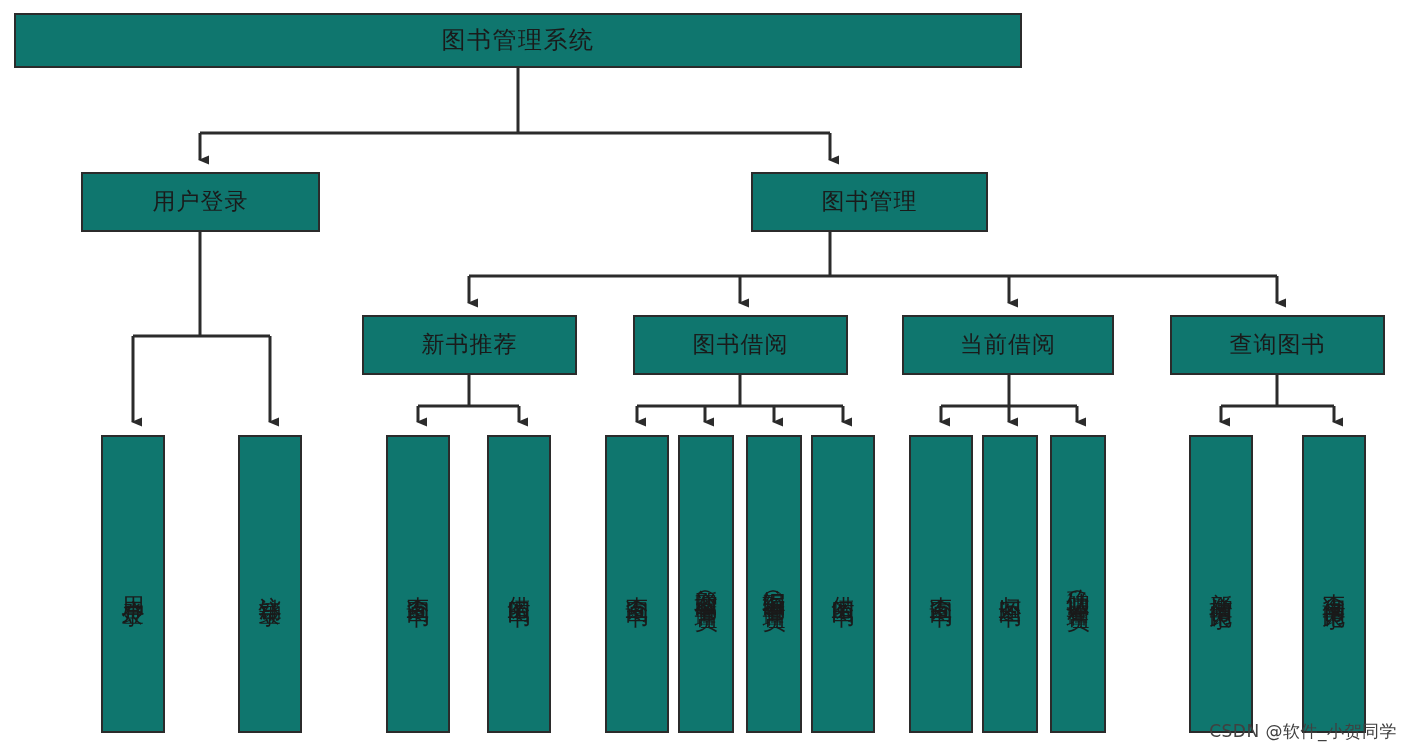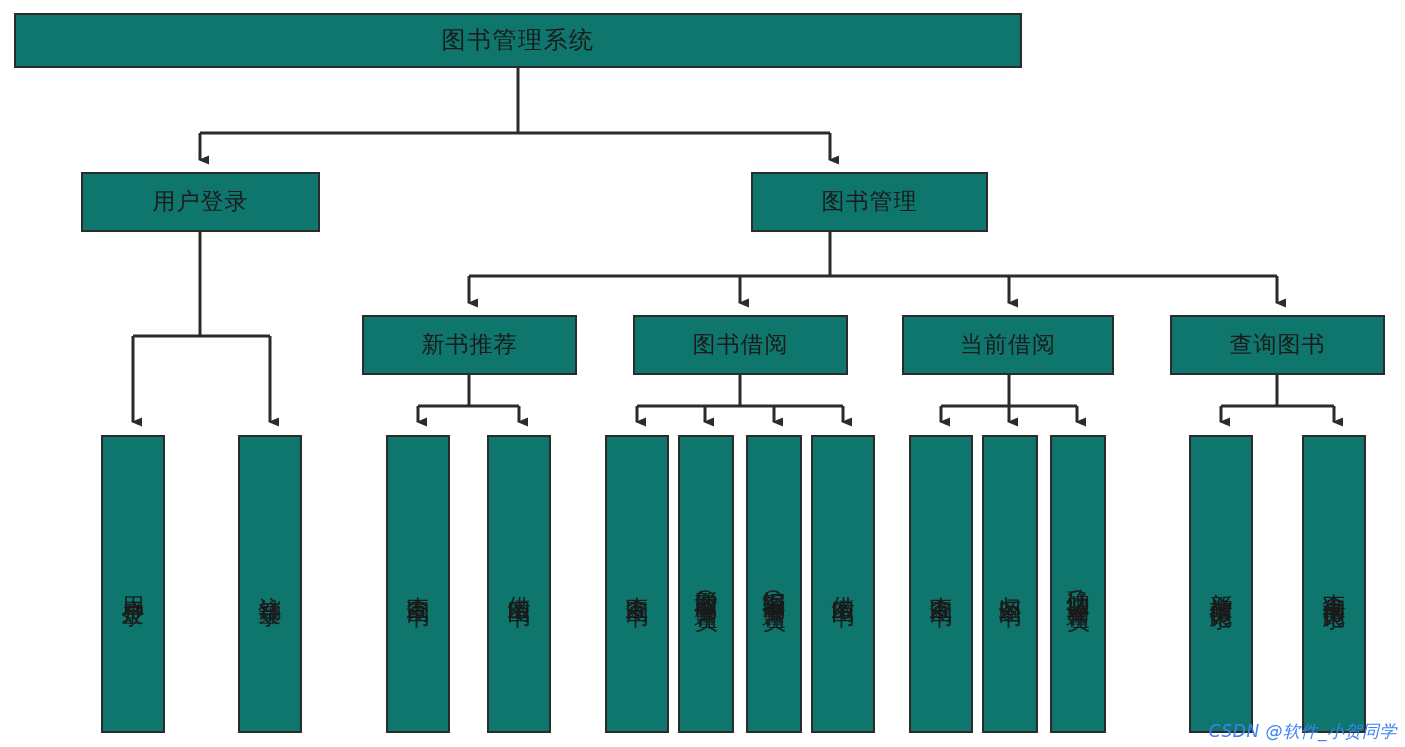--- a/index.html
+++ b/index.html
@@ -65,25 +65,24 @@
     line-height: 1.18;
     letter-spacing: 3px;
     white-space: nowrap;
     max-height: 100%;
   }
   #watermark {
     position: absolute;
     right: 8px;
     bottom: 4px;
     font-size: 17px;
-    color: #3b82f6;
+    color: #404040;
     letter-spacing: 0.5px;
     z-index: 5;
     white-space: nowrap;
-    font-style: italic;
   }
 </style>
 </head>
 <body>
 
 <div id="canvas">
 
   <svg id="edges" viewBox="0 0 1405 747" width="1405" height="747" xmlns="http://www.w3.org/2000/svg">
     <defs>
       <marker id="arrow" viewBox="0 0 12 12" refX="6" refY="10" markerWidth="11" markerHeight="11" orient="auto-start-reverse" markerUnits="userSpaceOnUse">

